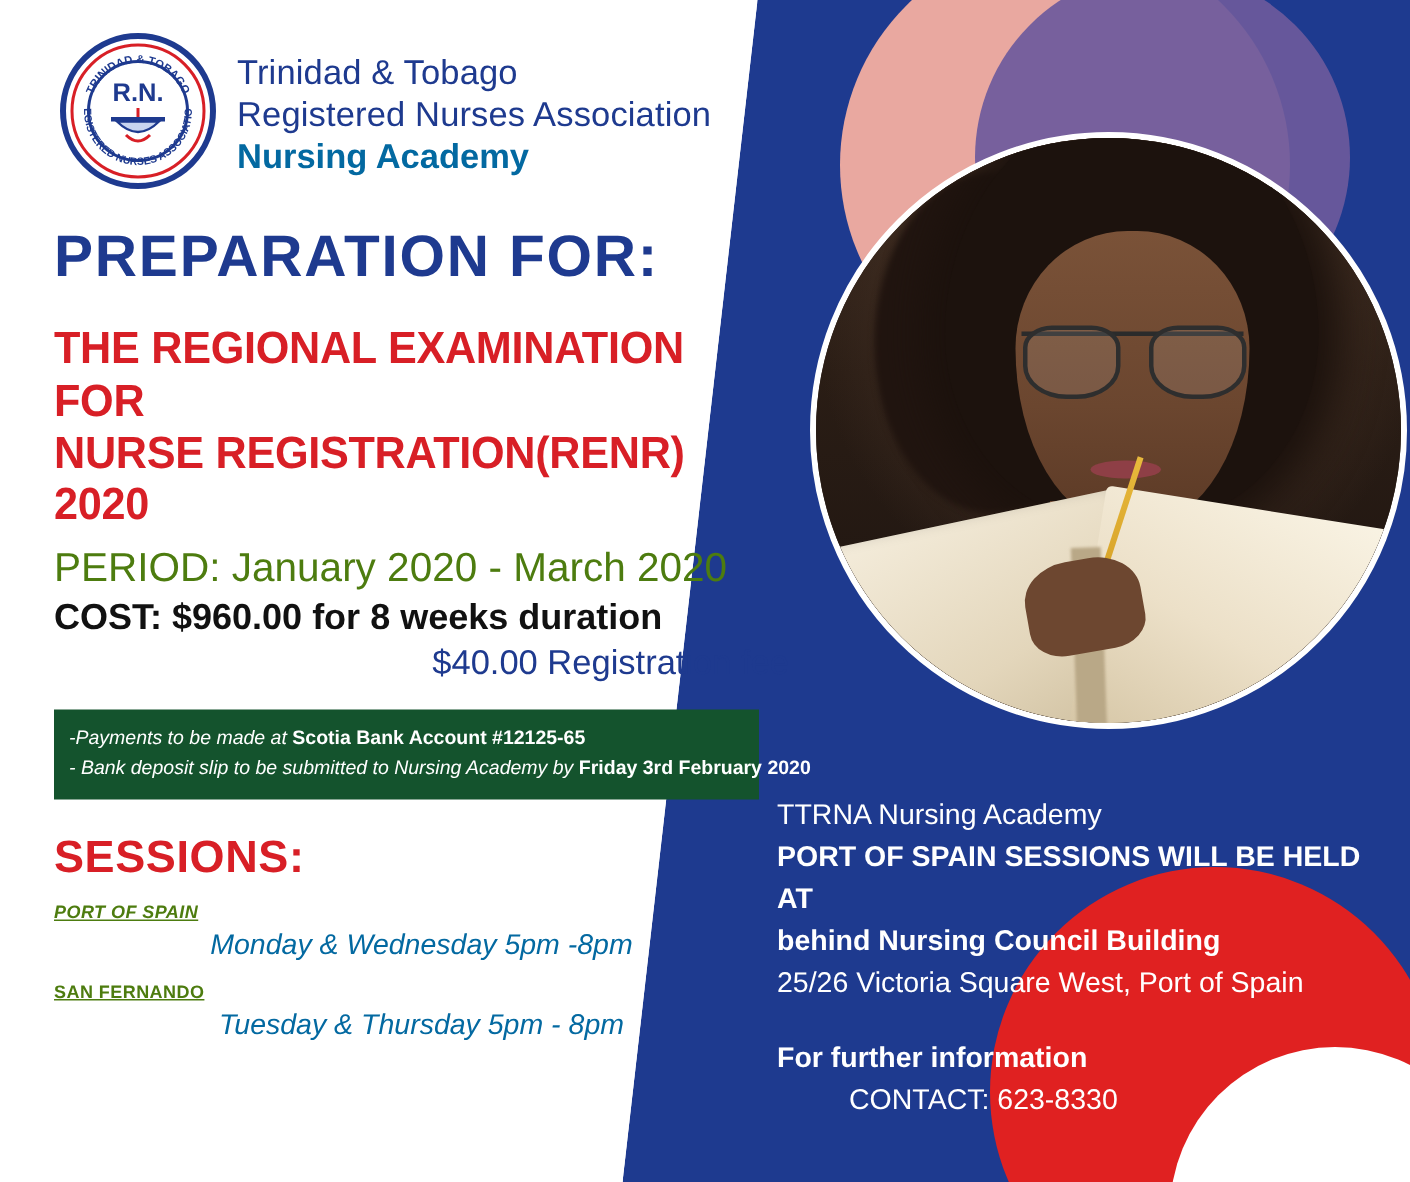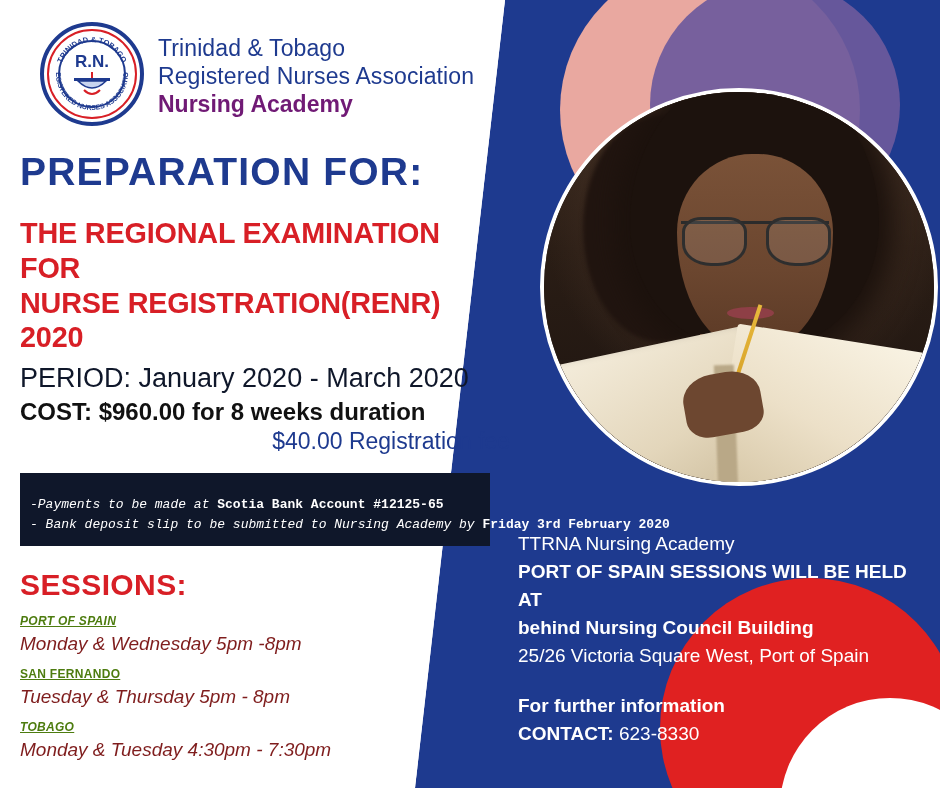--- a/index.html
+++ b/index.html
@@ -262,29 +262,29 @@
     margin-top: 12px;
   }
   .logo-line1, .logo-line2 {
     font-size: 23px;
     color: #1e3a8f;
     line-height: 1.22;
     letter-spacing: .1px;
   }
   .logo-line3 {
     font-size: 23px;
-    color: #701a75;
+    color: #0369a1;
     font-weight: bold;
     line-height: 1.3;
   }
 
   
   .left-content {
     position: absolute;
-    left: 20px;
+    left: 36px;
     top: 150px;
     width: 490px;
     z-index: 20;
   }
   .prep-for {
     font-size: 39px;
     font-weight: bold;
     color: #1e3a8f;
     letter-spacing: 1.2px;
     margin: 0 0 22px 0;
@@ -295,44 +295,43 @@
     color: #d81f26;
     line-height: 1.16;
     letter-spacing: -0.2px;
     margin: 0 0 8px 0;
     font-stretch: condensed;
     transform: scaleX(.96);
     transform-origin: left center;
   }
   .period {
     font-size: 27px;
-    color: #0f172a;
+    color: #4d7c0f;
     margin: 6px 0 4px 0;
   }
   .cost {
     font-size: 24px;
     font-weight: bold;
     color: #111111;
     margin: 4px 0 2px 0;
   }
   .regfee {
     font-size: 23px;
     color: #1e3a8f;
     margin: 2px 0 0 36px;
     text-align: right;
   }
 
   .payment-box {
     margin-top: 18px;
-    background: #0f172a;
+    background: #14532d;
     color: #ffffff;
-    padding: 22px 12px 11px 10px;
+    padding: 9px 12px 11px 10px;
     width: 470px;
     box-sizing: border-box;
-    font-family: Liberation Mono, monospace;
   }
   .payment-line {
     font-size: 13px;
     font-style: italic;
     line-height: 1.55;
     white-space: nowrap;
   }
   .payment-line b { font-style: normal; font-weight: bold; }
 
   .sessions-title {
@@ -348,40 +347,41 @@
     font-style: italic;
     color: #4d7c0f;
     margin-top: 12px;
     letter-spacing: .3px;
     text-decoration: underline;
   }
   .loc.upright { font-style: normal; }
   .times {
     font-size: 19px;
     font-style: italic;
-    color: #7f1d1d;
+    color: #0369a1;
     margin-top: 5px;
+    text-align: center;
   }
 
   
   .right-content {
     position: absolute;
     left: 518px;
     top: 530px;
     width: 410px;
     color: #ffffff;
     z-index: 20;
   }
   .rc-line {
     font-size: 19px;
     line-height: 1.47;
   }
   .rc-line.bold { font-weight: bold; }
   .rc-gap { height: 22px; }
-  .contact-label { font-weight: bold; }
+  .contact-label { font-weight: normal; margin-left: 48px; }
 </style>
 </head>
 <body>
 
 <div class="poster">
 
   <div class="blue-panel"></div>
   <div class="white-wedge"></div>
   <div class="circle-pink"></div>
   <div class="circle-purple"></div>
@@ -461,24 +461,20 @@
     <div class="sessions-title">SESSIONS:</div>
 
     <div>
       <div class="loc">PORT OF SPAIN</div>
       <div class="times">Monday &amp; Wednesday 5pm -8pm</div>
     </div>
     <div>
       <div class="loc upright">SAN FERNANDO</div>
       <div class="times">Tuesday &amp; Thursday 5pm - 8pm</div>
     </div>
-    <div>
-      <div class="loc">TOBAGO</div>
-      <div class="times">Monday &amp; Tuesday 4:30pm - 7:30pm</div>
-    </div>
 
   </div>
 
   <div class="right-content">
     <div class="rc-line">TTRNA Nursing Academy</div>
     <div class="rc-line bold">PORT OF SPAIN SESSIONS WILL BE HELD AT</div>
     <div class="rc-line bold">behind Nursing Council Building</div>
     <div class="rc-line">25/26 Victoria Square West, Port of Spain</div>
     <div class="rc-gap"></div>
     <div class="rc-line bold">For further information</div>

